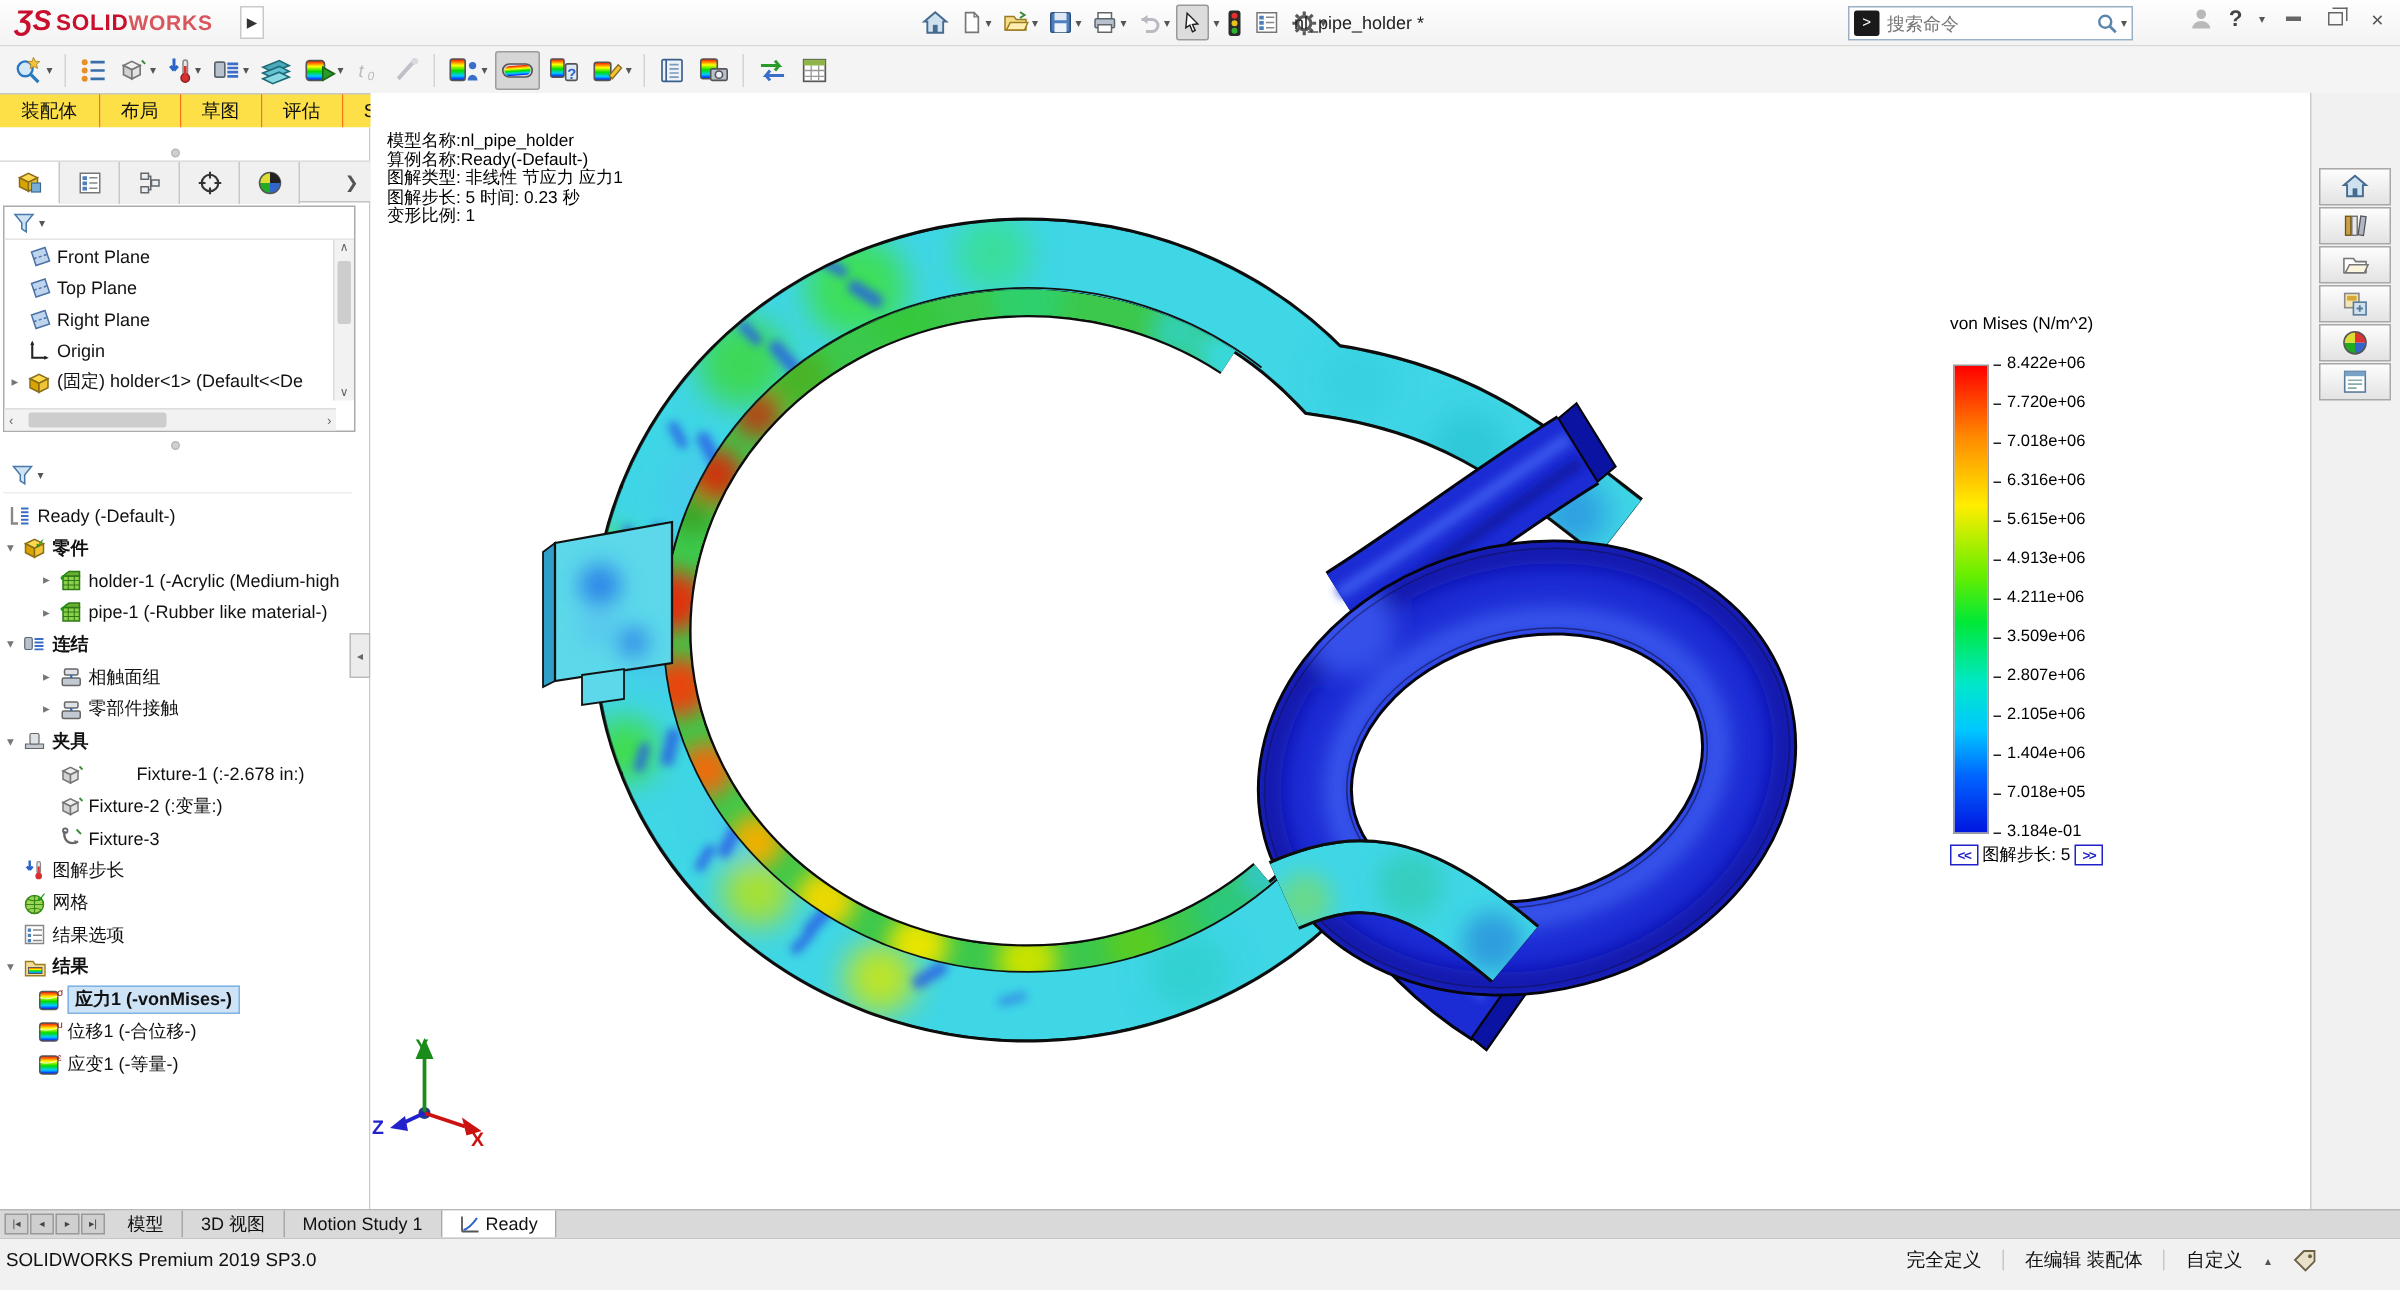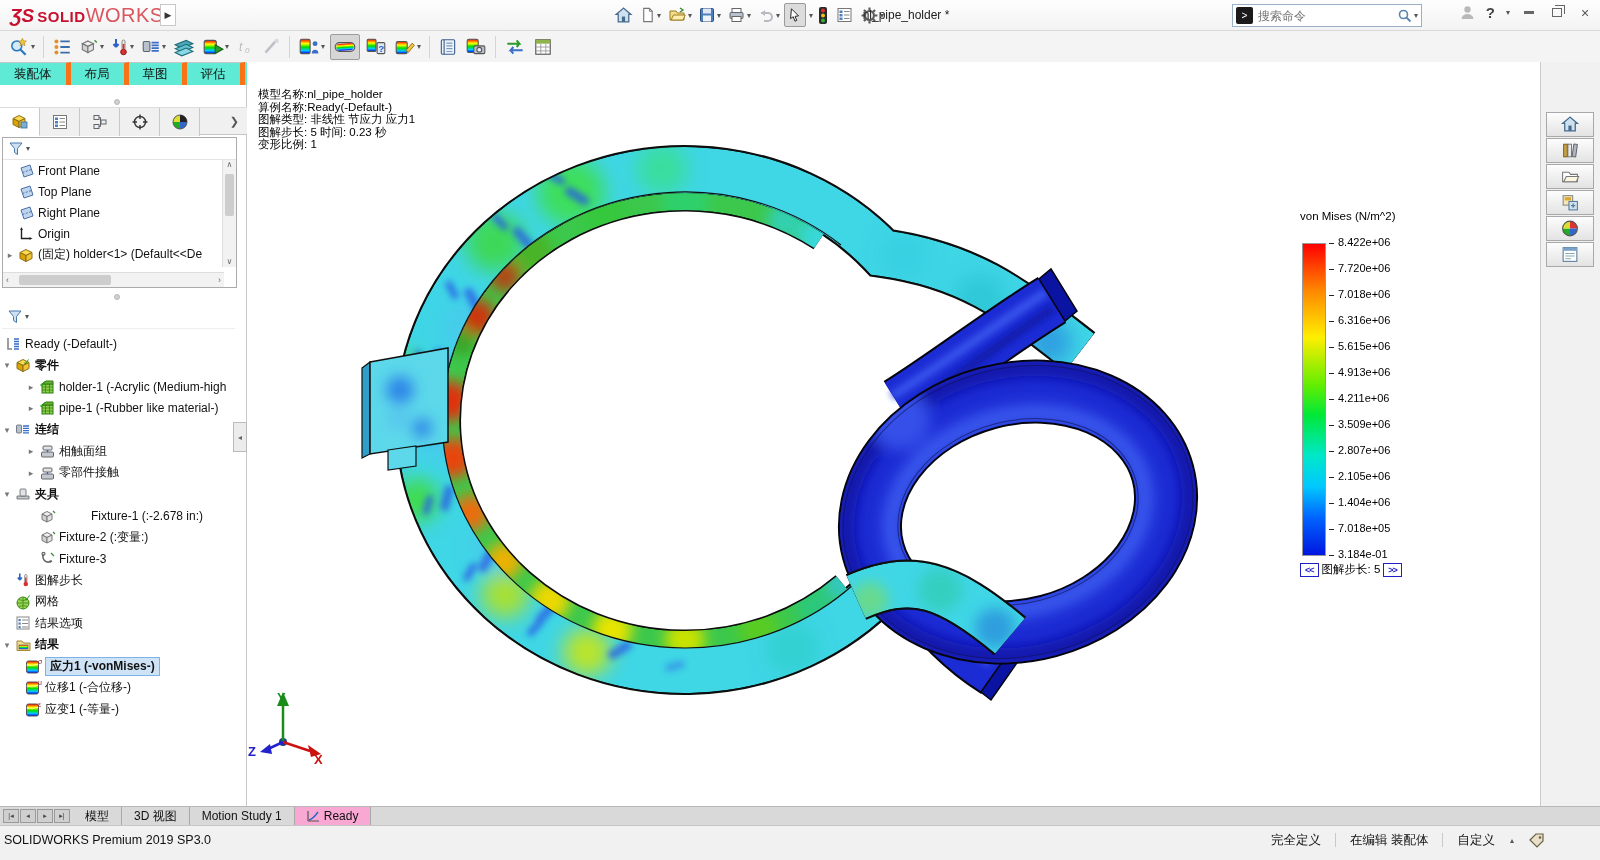--- a/index.html
+++ b/index.html
@@ -7,21 +7,21 @@
   body { font-family:"Liberation Sans","DejaVu Sans",sans-serif; font-size:12px; background:#fff; color:#111; }
   #app { position:relative; width:1600px; height:860px; background:#fff; }
 
   
   .titlebar { position:absolute; left:0; top:0; width:1600px; height:31px;
     background:linear-gradient(#fefefe,#f3f3f3); border-bottom:1px solid #d8d8d8;
     display:flex; align-items:center; }
   .logo { display:flex; align-items:baseline; margin-left:10px; width:150px; }
   .logo .ds { color:#c8102e; font-size:19px; font-weight:bold; font-style:italic; margin-right:3px; }
   .logo .solid { color:#c8102e; font-size:15px; font-weight:bold; letter-spacing:.5px; }
-  .logo .works { color:#d9565e; font-size:20px; font-weight:normal; letter-spacing:.5px; }
+  .logo .works { color:#d9565e; font-size:14px; font-weight:bold; letter-spacing:.5px; }
   .flyarrow { width:16px; height:22px; border:1px solid #c9c9c9; background:#fff; display:flex; align-items:center; justify-content:center; color:#333; font-size:9px; margin-right:6px;}
   .tb-icons { display:flex; align-items:center; gap:2px; margin-left:430px; }
   .tbtn { height:24px; display:flex; align-items:center; justify-content:center; padding:0 2px; border-radius:2px; }
   .tbtn.boxed { border:1px solid #9a9a9a; background:#dcdcdc; }
   .caret { font-size:8px; color:#555; margin-left:1px; }
   .tb-title { position:absolute; left:776px; top:8px; width:260px; text-align:center; color:#222; font-size:12px; }
   .searchbox { position:absolute; left:1232px; top:4px; width:190px; height:23px; border:1px solid #9ab0c6; background:#fff; display:flex; align-items:center; padding:0 3px; }
   .searchbox .term { width:17px; height:17px; background:#1a1a1a; color:#fff; font-size:10px; display:flex; align-items:center; justify-content:center; border-radius:2px; }
   .searchbox input { border:none; outline:none; flex:1; font-size:12px; color:#444; margin-left:5px; background:transparent; width:110px; font-family:inherit;}
   .tb-right { position:absolute; right:6px; top:4px; display:flex; align-items:center; gap:10px; }
@@ -35,21 +35,21 @@
   
   .toolbar2 { position:absolute; left:0; top:31px; width:1600px; height:31px; background:#f4f4f4; display:flex; align-items:center; padding-left:6px; gap:3px;}
   .sep { width:1px; height:22px; background:#d4d4d4; margin:0 3px; }
   .sbtn { height:26px; display:flex; align-items:center; padding:0 2px; border-radius:2px;}
   .sbtn.active { background:#d6d6d6; border:1px solid #9c9c9c; }
   .ic { display:block; }
 
   
   .cmdrow { position:absolute; left:0; top:62px; width:1600px; height:23px; background:#fff; }
   .cmdtabs { display:flex; height:23px; }
-  .cmdtab { padding:3px 14px; background:#5eead4; border-right:5px solid #f97316; border-top:1px solid #c6c6c6; color:#111; font-size:12.5px; cursor:default; }
+  .cmdtab { padding:3px 14px; background:#fde047; border-right:1px solid #f97316; border-top:1px solid #c6c6c6; color:#111; font-size:12.5px; cursor:default; }
   .cmdtab.active { background:#fff; border-right:1px solid #c6c6c6; }
 
   
   .headsup { position:absolute; left:723px; top:63px; height:24px; display:flex; align-items:center; gap:5px; }
   .hbtn { display:flex; align-items:center; }
 
   
   .docctrl { position:absolute; left:1437px; top:66px; display:flex; gap:12px; align-items:center; }
   .panebox { width:13px; height:11px; border:1.5px solid #8a8a8a; display:flex; align-items:center; justify-content:center; font-size:7px; color:#8a8a8a; }
 
@@ -100,21 +100,21 @@
 
   
   .taskpane { position:absolute; left:1540px; top:62px; width:60px; height:744px; background:#f1f1f1; border-left:1px solid #ccc; }
   .tpbtn { position:absolute; left:5px; width:48px; height:25px; background:linear-gradient(#fdfdfd,#e3e3e3); border:1px solid #a8a8a8; display:flex; align-items:center; justify-content:center; }
 
   
   .bottombar { position:absolute; left:0; top:806px; width:1600px; height:19px; background:#d9d9d9; border-top:1px solid #b8b8b8; display:flex; align-items:stretch; }
   .navbtns { display:flex; align-items:center; gap:1px; padding:0 3px; }
   .navbtn { width:16px; height:14px; background:#cfcfcf; border:1px solid #9a9a9a; font-size:7px; color:#444; display:flex; align-items:center; justify-content:center; }
   .btab { padding:2px 12px; border-right:1px solid #a8a8a8; font-size:12px; color:#111; display:flex; align-items:center; gap:4px; background:#d9d9d9; }
-  .btab.active { background:#f9a8d4; }
+  .btab.active { background:#ffffff; }
 
   
   .statusbar { position:absolute; left:0; top:825px; width:1600px; height:35px; background:#f1f1f1; border-top:1px solid #c6c6c6; display:flex; align-items:flex-start; }
   .statusbar .inner { width:100%; display:flex; align-items:center; height:22px; margin-top:3px; }
   .status-left { margin-left:4px; font-size:12.5px; color:#111; }
   .status-right { margin-left:auto; display:flex; align-items:center; gap:14px; font-size:12.5px; color:#111; margin-right:55px;}
   .vbar { width:1px; height:14px; background:#c8c8c8; }
 </style>
 </head>
 <body>

